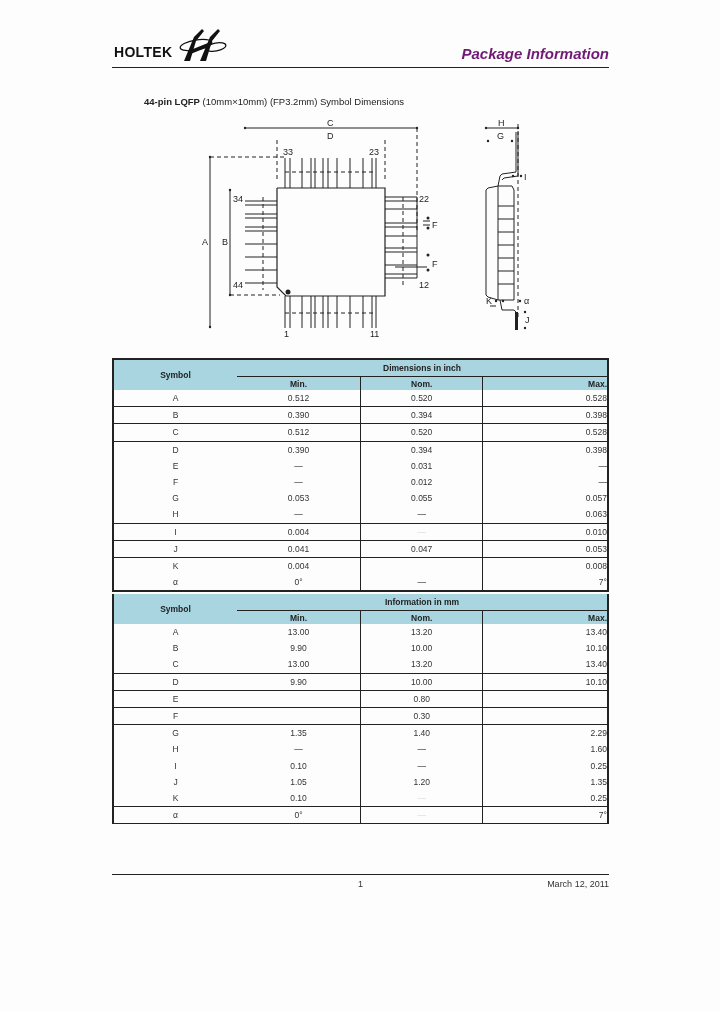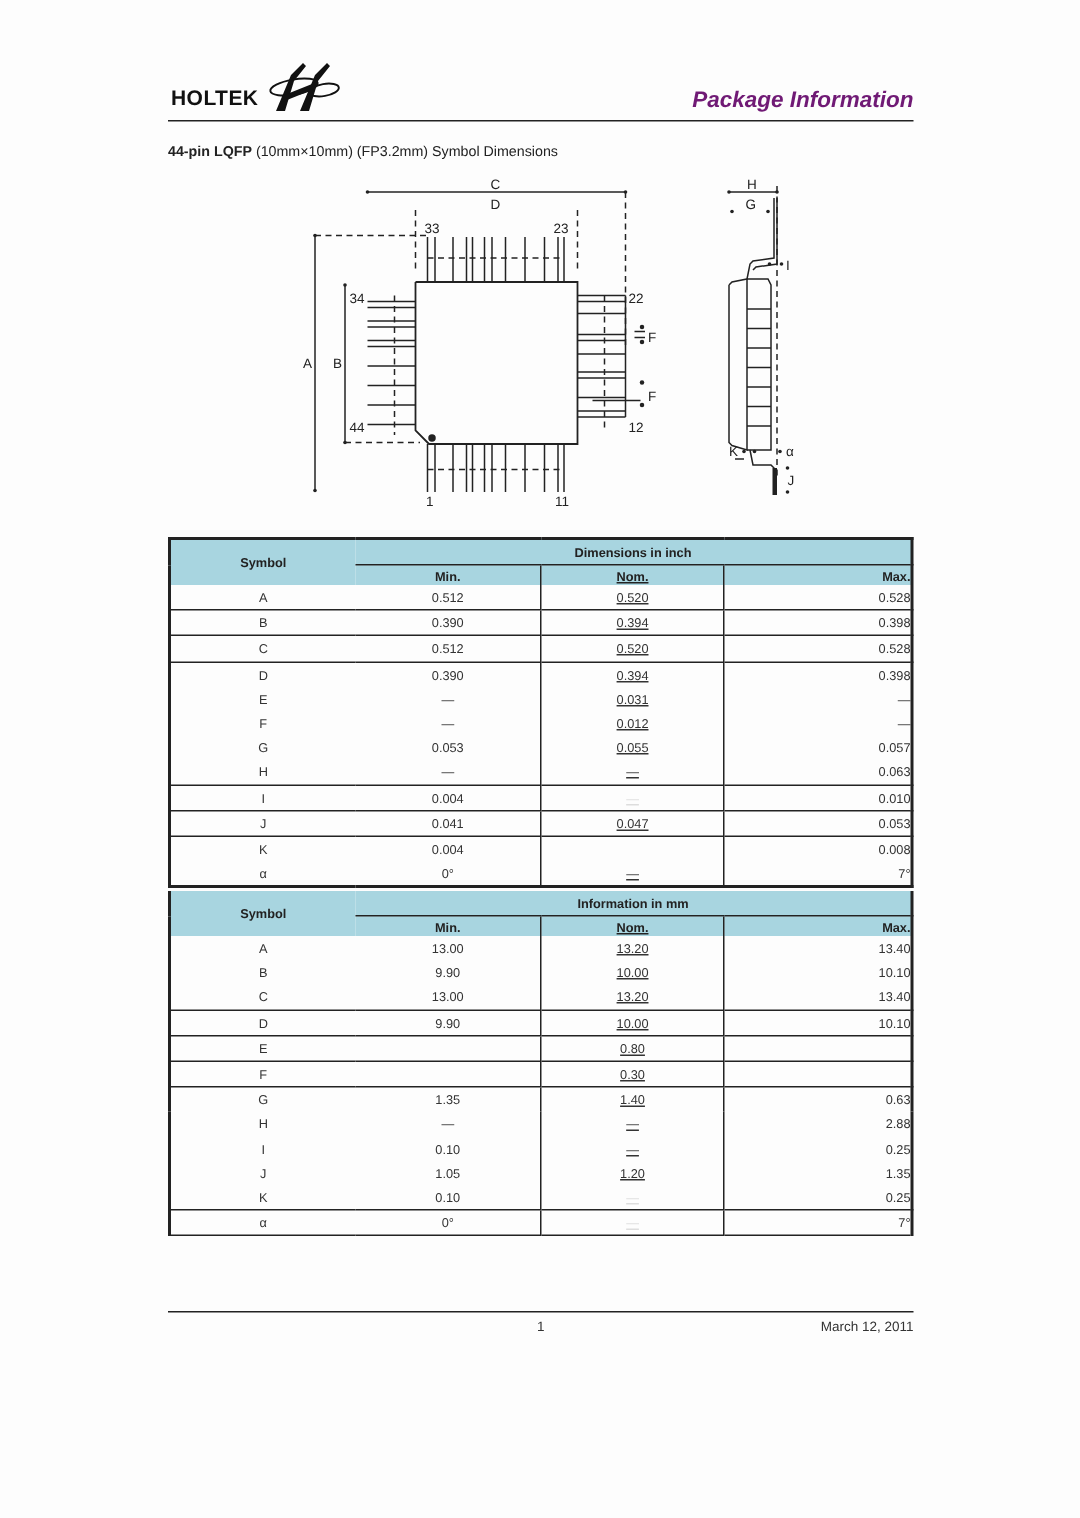--- a/index.html
+++ b/index.html
@@ -1,41 +1,41 @@
 <!DOCTYPE html>
 <html><head>
   <meta charset="utf-8">
   <style>
     html, body { margin: 0; padding: 0; }
     body {
       width: 720px; height: 1012px; background: #fdfdfd; position: relative;
       font-family: "Liberation Sans", sans-serif; color: #222; overflow: hidden;
     }
-    .header { position: absolute; left: 112px; top: 38px; width: 497px; height: 42px; border-bottom: 1.5px solid #222; }
+    .header { position: absolute; left: 112px; top: 25px; width: 497px; height: 42px; border-bottom: 1.5px solid #222; }
     .logo { position: absolute; left: 0; top: 0; width: 130px; height: 40px; }
     .logo-text { position: absolute; left: 2px; top: 19px; font-size: 14px; font-weight: bold; letter-spacing: 0.3px; color: #111; }
     .logo-mark { position: absolute; left: 62px; top: 2px; }
     .page-title { position: absolute; right: 0; top: 20px; font-size: 15px; font-weight: bold; font-style: italic; color: #701a75; }
     .section-title { position: absolute; left: 112px; top: 96px; font-size: 9.5px; color: #222; }
-    .section-title b { font-weight: bold; }
+    .section-title b { font-weight: bold; margin-left: 32px; }
     .drawing { position: absolute; left: 195px; top: 110px; }
     .side-drawing { position: absolute; left: 470px; top: 110px; }
     .dtext { font-family: "Liberation Sans", sans-serif; font-size: 9px; fill: #222; }
 
     table.dim { position: absolute; left: 112px; width: 497px; border-collapse: collapse; font-size: 8.5px; color: #333; }
     table.dim th { background: #a8d5e0; font-weight: bold; color: #222; font-size: 8.5px; }
     table.dim td, table.dim th { text-align: center; padding: 0; height: 16.2px; }
     .t1 { top: 358px; border-left: 2.5px solid #222; border-right: 2.5px solid #222; border-top: 2.5px solid #222; border-bottom: 2.5px solid #222; }
     .t2 { top: 594px; border-left: 2.5px solid #222; border-right: 2.5px solid #222; border-bottom: 1px solid #222; }
     table.dim th.sym { width: 123px; }
     table.dim th.group { height: 16px; }
     table.dim th.sub { height: 13px; border-top: 1px solid #222; }
     table.dim td.c1 { width: 123px; }
     table.dim td.c2 { width: 123px; }
-    table.dim td.c3, table.dim th.c3 { border-left: 1px solid #222; text-decoration: underline; }
+    table.dim td.c3, table.dim th.c3 { border-left: 1px solid #222; }
     table.dim td.c4, table.dim th.c4 { border-left: 1px solid #222; text-align: right; }
     table.dim tr.bt td { border-top: 1px solid #222; }
     .t2 th.sub { border-top: none; }
 
     .footer { position: absolute; left: 112px; top: 874px; width: 497px; border-top: 1px solid #222; }
     .page-num { position: absolute; left: 246px; top: 4px; font-size: 9px; color: #333; }
     .page-date { position: absolute; right: 0; top: 4px; font-size: 9px; color: #333; }
   </style>
 </head>
 <body>
@@ -344,27 +344,27 @@
     <tr class="bt">
         <td class="c1">F</td>
         <td class="c2"></td>
         <td class="c3">0.30</td>
         <td class="c4"></td>
       </tr>
     <tr class="bt">
         <td class="c1">G</td>
         <td class="c2">1.35</td>
         <td class="c3">1.40</td>
-        <td class="c4">0.63</td>
+        <td class="c4">2.29</td>
       </tr>
     <tr>
         <td class="c1">H</td>
         <td class="c2">—</td>
         <td class="c3">—</td>
-        <td class="c4">2.88</td>
+        <td class="c4">1.60</td>
       </tr>
     <tr>
         <td class="c1">I</td>
         <td class="c2">0.10</td>
         <td class="c3">—</td>
         <td class="c4">0.25</td>
       </tr>
     <tr>
         <td class="c1">J</td>
         <td class="c2">1.05</td>

